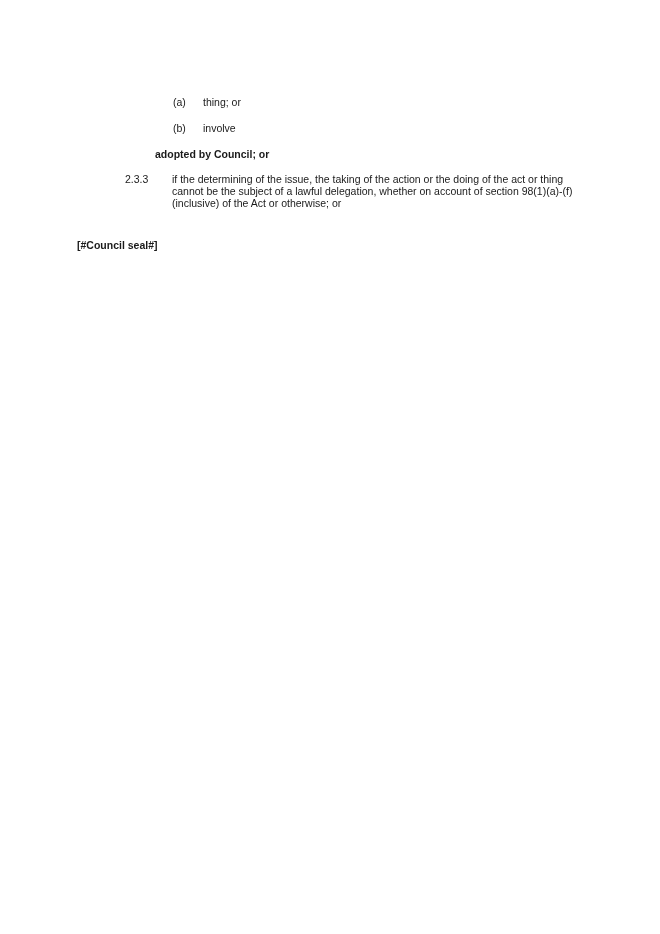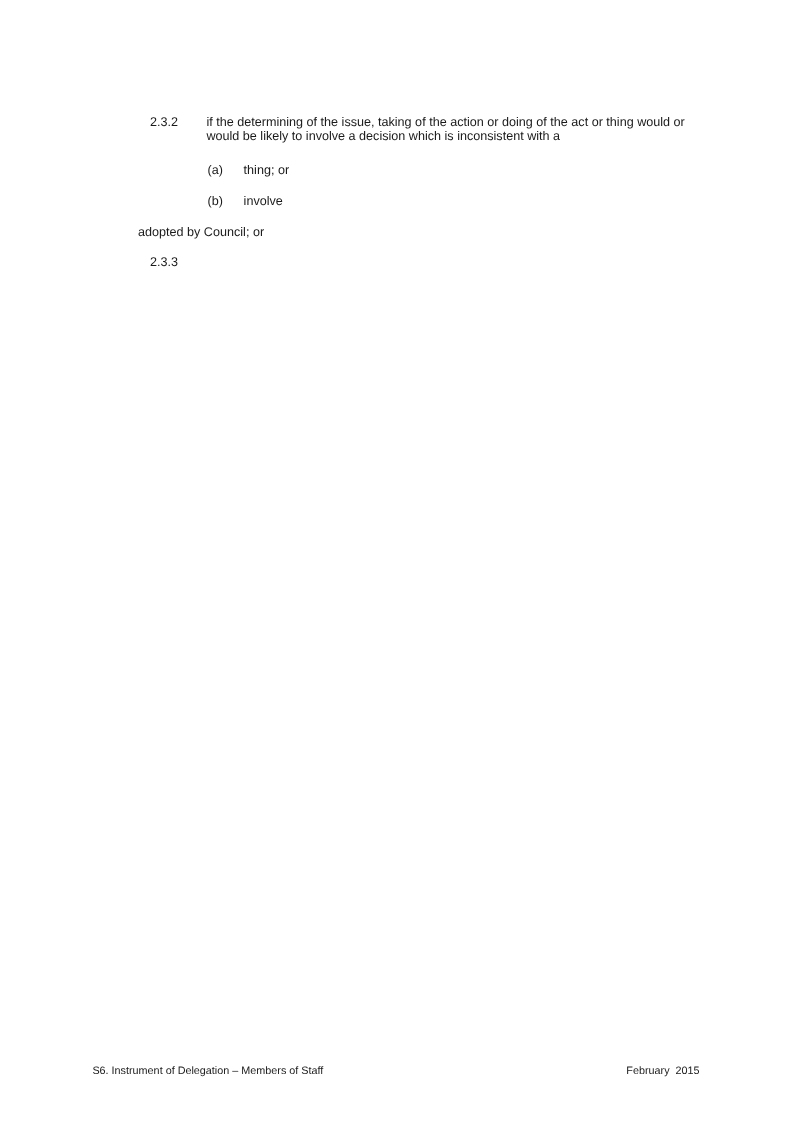--- a/index.html
+++ b/index.html
@@ -41,21 +41,22 @@
   }
   .subitem {
     display: flex;
     margin: 0 0 14px 96px;
   }
   .subitem .sub-label {
     flex: none;
     width: 30px;
   }
   .continuation {
-    margin: 0 0 13px 38px;
+    margin: 0 0 13px 78px;
+    font-weight: bold;
   }
   .seal {
     font-weight: bold;
     margin-top: 4px;
   }
   .footer {
     position: absolute;
     left: 77px;
     right: 77px;
     top: 887px;
@@ -67,41 +68,35 @@
   .footer .right {
     white-space: pre;
   }
 </style>
 </head>
 <body>
 
 <div class="page">
   <div class="content">
 
-    <div class="clause">
-      <div class="num">2.3.2</div>
-      <div class="body">if the determining of the issue, taking of the action or doing of the act or thing would or would be likely to involve a decision which is inconsistent with a</div>
-    </div>
 
     <div class="subitem">
       <div class="sub-label">(a)</div>
       <div class="sub-text">thing; or</div>
     </div>
 
     <div class="subitem">
       <div class="sub-label">(b)</div>
       <div class="sub-text">involve</div>
     </div>
 
     <div class="continuation">adopted by Council; or</div>
 
     <div class="clause tight">
       <div class="num">2.3.3</div>
+      <div class="body">if the determining of the issue, the taking of the action or the doing of the act or thing cannot be the subject of a lawful delegation, whether on account of section 98(1)(a)-(f) (inclusive) of the Act or otherwise; or</div>
     </div>
 
 
+    <div class="seal">[#Council seal#]</div>
   </div>
 
-  <div class="footer">
-    <span class="left">S6. Instrument of Delegation – Members of Staff</span>
-    <span class="right">February  2015</span>
-  </div>
 </div>
 
 </body></html>

